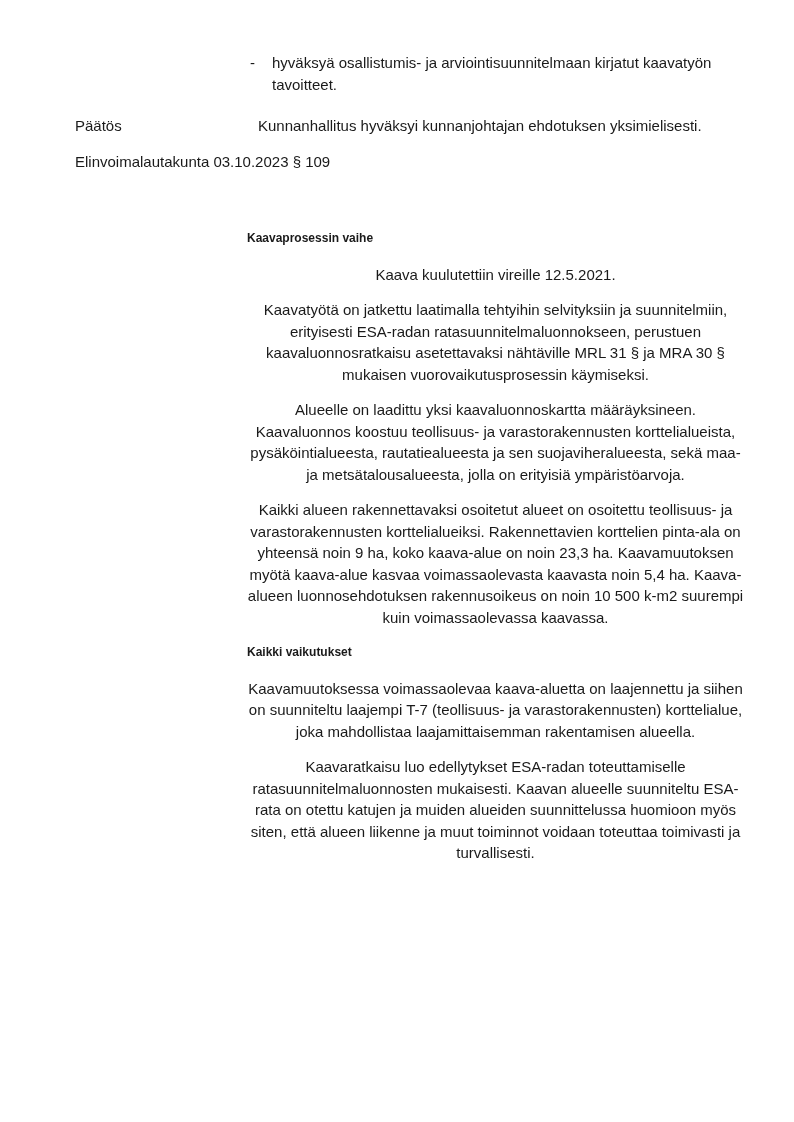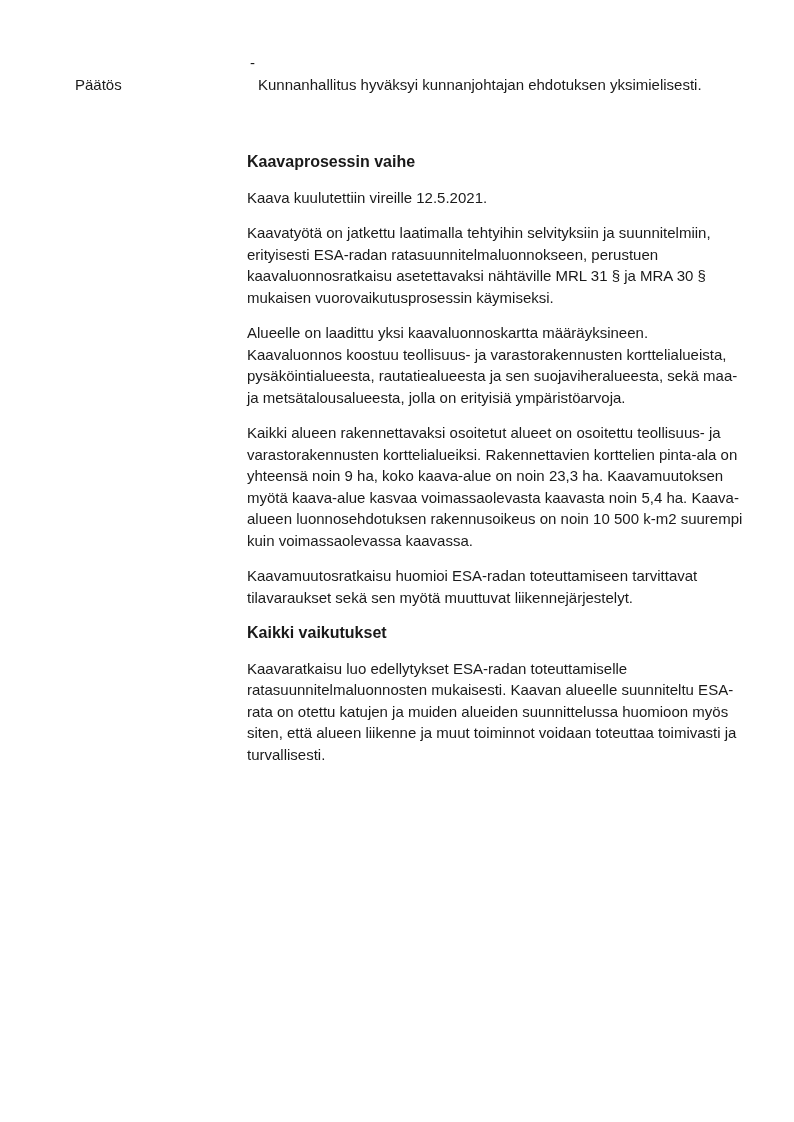--- a/index.html
+++ b/index.html
@@ -25,20 +25,21 @@
     display: flex;
   }
   .bullet-marker {
     flex: none;
     width: 22px;
   }
   .bullet-text {
     width: 466px;
   }
   .decision-row {
+    margin-top: 20px;
     margin-left: 75px;
     display: flex;
   }
   .decision-label {
     flex: none;
     width: 183px;
   }
   .decision-text {
     flex: 1;
     padding-right: 32px;
@@ -46,52 +47,55 @@
   .committee-line {
     margin-top: 14px;
     margin-left: 75px;
   }
   .content {
     margin-top: 56px;
     margin-left: 247px;
     width: 497px;
   }
   .content h2 {
-    font-size: 16px;
+    font-size: 12px;
     line-height: 21.5px;
     font-weight: bold;
     margin: 0 0 14px 0;
   }
   .content p {
     margin: 0 0 14px 0;
+    text-align: center;
   }
 </style>
 </head>
 <body>
 
 <div class="page">
 
   <div class="bullet-row">
     <span class="bullet-marker">-</span>
+    <span class="bullet-text">hyväksyä osallistumis- ja arviointisuunnitelmaan kirjatut kaavatyön tavoitteet.</span>
   </div>
 
   <div class="decision-row">
     <span class="decision-label">Päätös</span>
     <span class="decision-text">Kunnanhallitus hyväksyi kunnanjohtajan ehdotuksen yksimielisesti.</span>
   </div>
 
+  <div class="committee-line">Elinvoimalautakunta 03.10.2023 § 109</div>
 
   <div class="content">
 
     <h2>Kaavaprosessin vaihe</h2>
     <p>Kaava kuulutettiin vireille 12.5.2021.</p>
     <p>Kaavatyötä on jatkettu laatimalla tehtyihin selvityksiin ja suunnitelmiin, erityisesti ESA-radan ratasuunnitelmaluonnokseen, perustuen kaavaluonnosratkaisu asetettavaksi nähtäville MRL 31 § ja MRA 30 § mukaisen vuorovaikutusprosessin käymiseksi.</p>
 
     <p>Alueelle on laadittu yksi kaavaluonnoskartta määräyksineen. Kaavaluonnos koostuu teollisuus- ja varastorakennusten korttelialueista, pysäköintialueesta, rautatiealueesta ja sen suojaviheralueesta, sekä maa- ja metsätalousalueesta, jolla on erityisiä ympäristöarvoja.</p>
     <p>Kaikki alueen rakennettavaksi osoitetut alueet on osoitettu teollisuus- ja varastorakennusten korttelialueiksi. Rakennettavien korttelien pinta-ala on yhteensä noin 9 ha, koko kaava-alue on noin 23,3 ha. Kaavamuutoksen myötä kaava-alue kasvaa voimassaolevasta kaavasta noin 5,4 ha. Kaava-alueen luonnosehdotuksen rakennusoikeus on noin 10 500 k-m2 suurempi kuin voimassaolevassa kaavassa.</p>
-    <p>Kaavamuutosratkaisu huomioi ESA-radan toteuttamiseen tarvittavat tilavaraukset sekä sen myötä muuttuvat liikennejärjestelyt.</p>
 
     <h2>Kaikki vaikutukset</h2>
+    <p>Kaavamuutoksessa voimassaolevaa kaava-aluetta on laajennettu ja siihen on suunniteltu laajempi T-7 (teollisuus- ja varastorakennusten) korttelialue, joka mahdollistaa laajamittaisemman rakentamisen alueella.</p>
     <p>Kaavaratkaisu luo edellytykset ESA-radan toteuttamiselle ratasuunnitelmaluonnosten mukaisesti. Kaavan alueelle suunniteltu ESA-rata on otettu katujen ja muiden alueiden suunnittelussa huomioon myös siten, että alueen liikenne ja muut toiminnot voidaan toteuttaa toimivasti ja turvallisesti.</p>
 
   </div>
 
 </div>
 
 </body></html>

